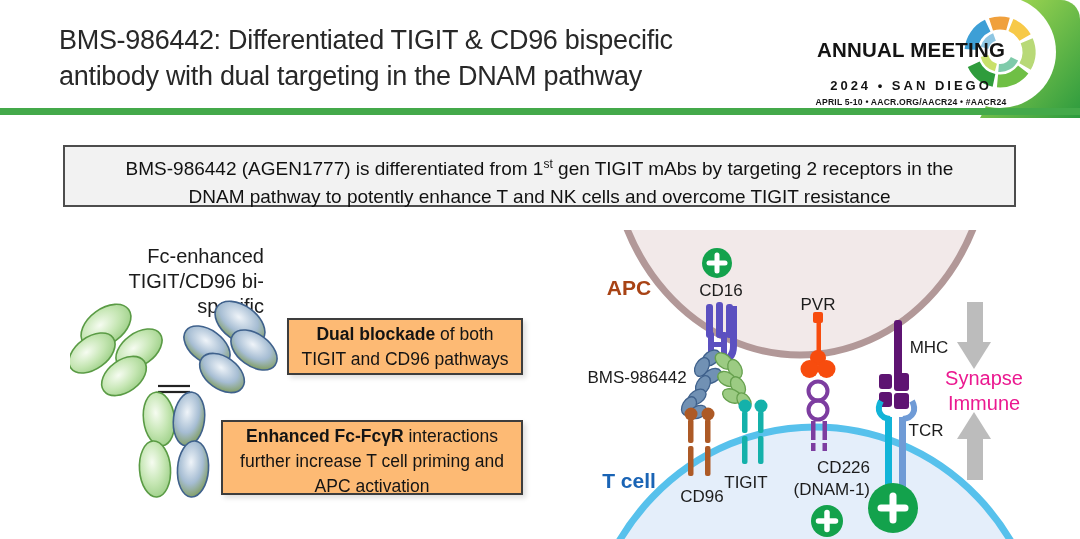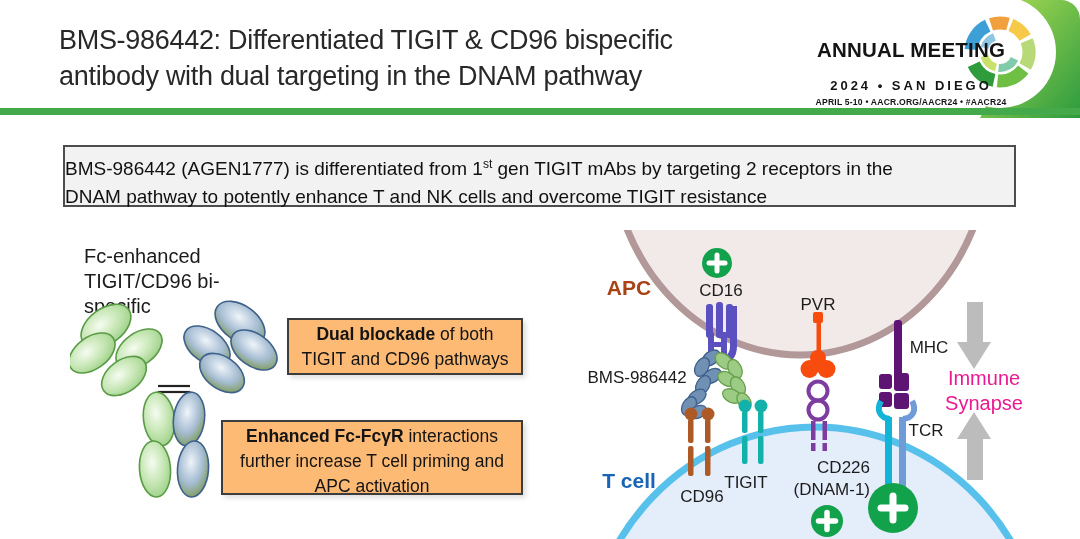--- a/index.html
+++ b/index.html
@@ -9,25 +9,25 @@
   .title{position:absolute;left:59px;top:22px;font-size:27px;line-height:36px;
          color:#282828;letter-spacing:-0.3px;}
   .logo-text{position:absolute;left:813px;top:38px;width:196px;text-align:center;color:#141414;}
   .logo-l1{font-size:20.5px;font-weight:800;letter-spacing:0.2px;white-space:nowrap;}
   .logo-l2{font-size:13px;font-weight:700;letter-spacing:3px;white-space:nowrap;margin-top:16px;}
   .logo-l3{font-size:8.6px;font-weight:700;letter-spacing:0.2px;white-space:nowrap;margin-top:4px;}
   .logo-corner{position:absolute;right:0;top:0;width:130px;height:118px;}
   .green-bar{position:absolute;left:0;top:108px;width:1080px;height:7px;background:#44a94a;}
   
   .banner{position:absolute;left:63px;top:145px;width:953px;height:62px;box-sizing:border-box;
-          background:#f2f2f2;border:2px solid #4d4d4d;text-align:left;
+          background:#f2f2f2;border:2px solid #4d4d4d;text-align:center;
           font-size:19px;line-height:28px;padding-top:3px;color:#111;}
   .banner sup{font-size:12px;}
   
-  .ab-label{position:absolute;left:84px;top:244px;width:180px;text-align:left;
+  .ab-label{position:absolute;left:84px;top:244px;width:180px;text-align:right;
             font-size:20px;line-height:25px;color:#1b1b1b;}
   .antibody-svg{position:absolute;left:70px;top:292px;}
   .callout{position:absolute;background:#fdba74;border:2px solid #3d3d3d;box-sizing:border-box;
            text-align:center;font-size:17.5px;line-height:25px;color:#141414;
            box-shadow:3px 3px 5px rgba(0,0,0,0.13);}
   .callout .b{font-weight:700;}
   .box1{left:287px;top:318px;width:236px;height:57px;padding-top:2px;}
   .box2{left:221px;top:420px;width:302px;height:75px;padding-top:2px;}
   
   .diagram{position:absolute;left:560px;top:230px;width:520px;height:309px;overflow:hidden;}
@@ -263,19 +263,19 @@
     <div class="dlabel mhc-label">MHC</div>
     <div class="dlabel bms-label">BMS-986442</div>
     <div class="dlabel cd96-label">CD96</div>
     <div class="dlabel tigit-label">TIGIT</div>
     <div class="dlabel cd226-label">
       <div>CD226</div>
       <div>(DNAM-1)</div>
     </div>
     <div class="dlabel tcr-label">TCR</div>
     <div class="dlabel imm-label">
+      <div>Synapse</div>
       <div>Immune</div>
-      <div>Synapse</div>
     </div>
     <div class="dlabel tcell-label">T cell</div>
   </div>
 
 </div>
 
 </body></html>

